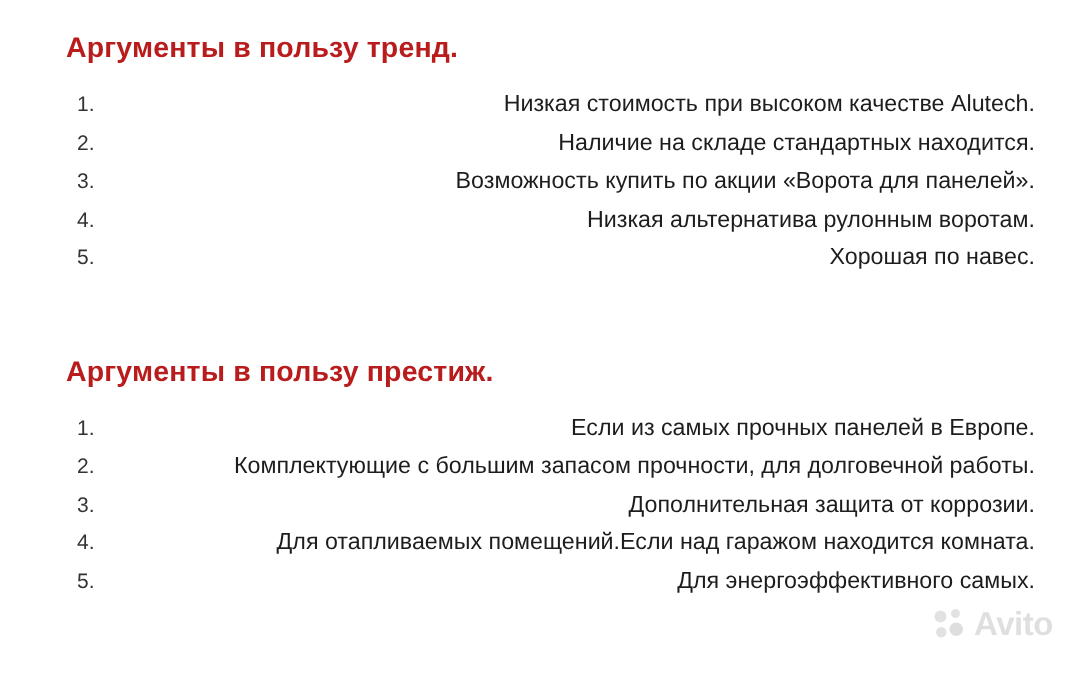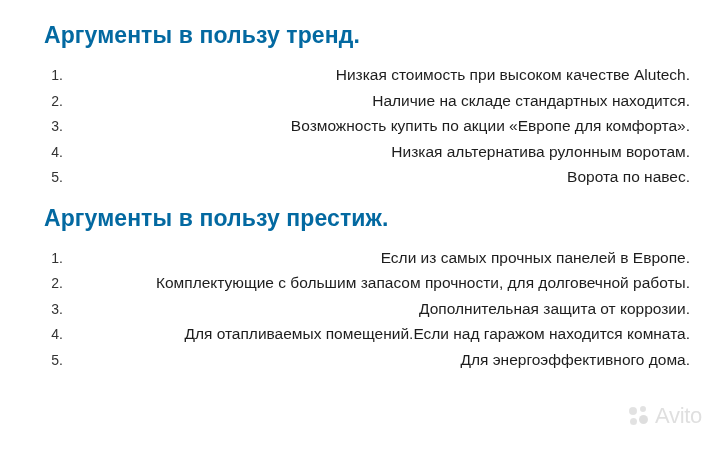--- a/index.html
+++ b/index.html
@@ -20,28 +20,28 @@
     background: #ffffff;
     box-sizing: border-box;
   }
   .content {
     position: absolute;
     left: 44px;
     top: 22px;
     right: 30px;
   }
   .section-title {
-    font-size: 23px;
+    font-size: 19px;
     font-weight: bold;
-    color: #0369a1;
+    color: #b91c1c;
     letter-spacing: 0.1px;
     margin: 0 0 18px 0;
   }
   .section + .section {
-    margin-top: 20px;
+    margin-top: 58px;
   }
   ol.list {
     list-style: none;
     margin: 0;
     padding: 0;
   }
   ol.list li {
     display: flex;
     align-items: baseline;
     font-size: 15.5px;
@@ -97,21 +97,21 @@
     left: 1px; top: 12px;
     background: #9b9b9b;
   }
   .watermark .logo-dot .d4 {
     width: 9px; height: 9px;
     left: 10px; top: 9px;
     background: #8c8c8c;
   }
   .watermark .wm-text {
     font-size: 22px;
-    font-weight: normal;
+    font-weight: bold;
     color: #8f8f8f;
     letter-spacing: -0.3px;
   }
 </style>
 </head>
 <body>
 
 <div class="page">
   <div class="content">
 
@@ -121,29 +121,29 @@
         <li>
           <span class="num">1.</span>
           <span class="txt">Низкая стоимость при высоком качестве Alutech.</span>
         </li>
         <li>
           <span class="num">2.</span>
           <span class="txt">Наличие на складе стандартных находится.</span>
         </li>
         <li>
           <span class="num">3.</span>
-          <span class="txt">Возможность купить по акции «Европе для комфорта».</span>
+          <span class="txt">Возможность купить по акции «Ворота для панелей».</span>
         </li>
         <li>
           <span class="num">4.</span>
           <span class="txt">Низкая альтернатива рулонным воротам.</span>
         </li>
         <li>
           <span class="num">5.</span>
-          <span class="txt">Ворота по навес.</span>
+          <span class="txt">Хорошая по навес.</span>
         </li>
       </ol>
     </div>
 
     <div class="section">
       <h2 class="section-title">Аргументы в пользу престиж.</h2>
       <ol class="list">
         <li>
           <span class="num">1.</span>
           <span class="txt">Если из самых прочных панелей в Европе.</span>
@@ -155,21 +155,21 @@
         <li>
           <span class="num">3.</span>
           <span class="txt">Дополнительная защита от коррозии.</span>
         </li>
         <li>
           <span class="num">4.</span>
           <span class="txt">Для отапливаемых помещений.Если над гаражом находится комната.</span>
         </li>
         <li>
           <span class="num">5.</span>
-          <span class="txt">Для энергоэффективного дома.</span>
+          <span class="txt">Для энергоэффективного самых.</span>
         </li>
       </ol>
     </div>
 
   </div>
 
   <div class="watermark">
     <span class="logo-dot">
       <span class="d1"></span>
       <span class="d2"></span>

